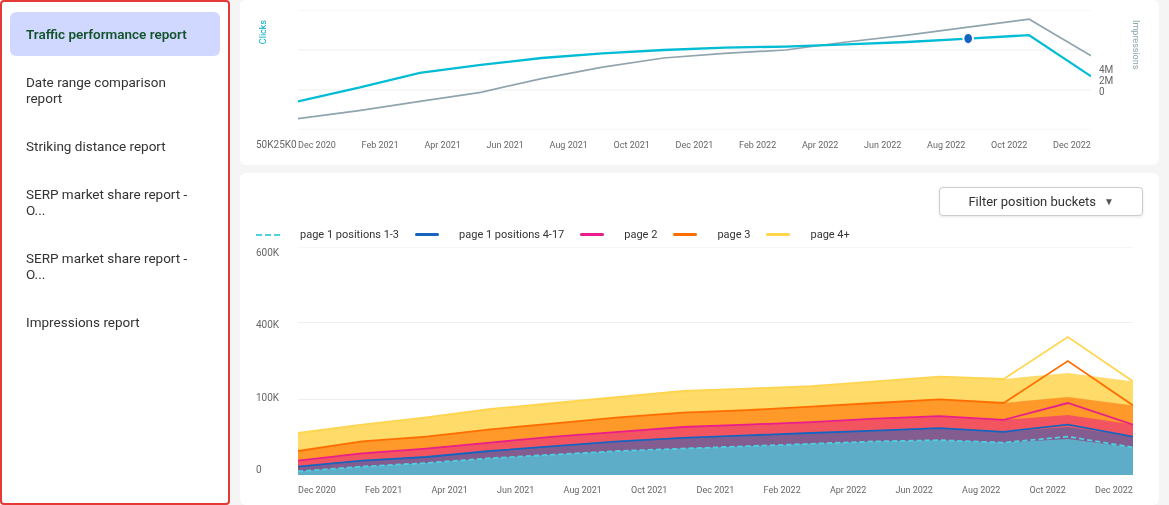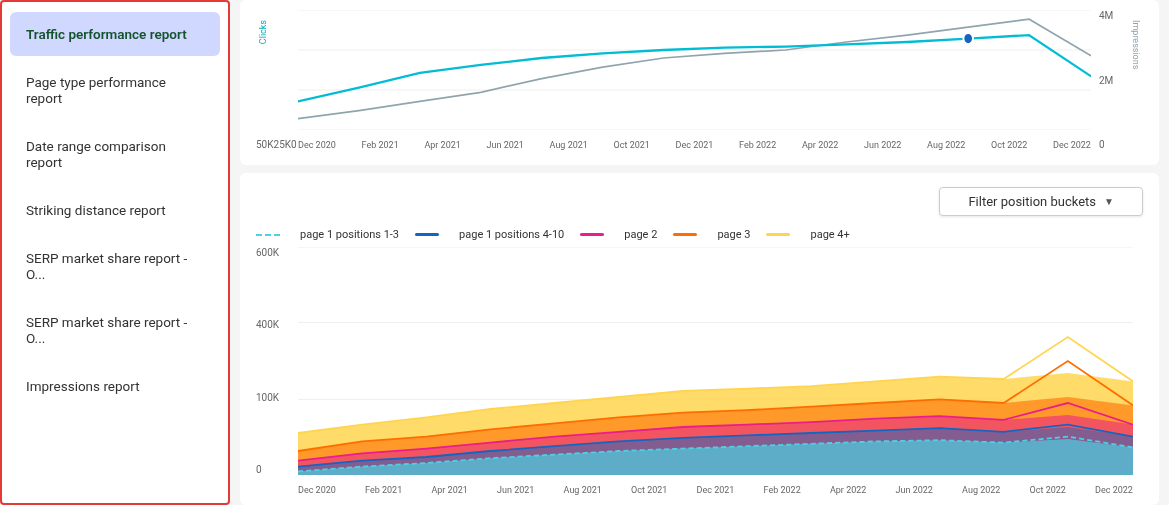--- a/index.html
+++ b/index.html
@@ -88,21 +88,21 @@
       color: #666;
     }
     .y-axis-right {
       position: absolute;
       right: 0;
       top: 0;
       height: 100%;
       width: 48px;
       display: flex;
       flex-direction: column;
-      justify-content: space-between;
+      justify-content: center;
       align-items: flex-start;
       padding-left: 4px;
       font-size: 10px;
       color: #666;
       margin-left: 32px;
     }
 
     .chart-svg-container {
       position: absolute;
       left: 42px;
@@ -202,21 +202,20 @@
       top: 0;
       bottom: 20px;
     }
   </style>
 </head>
 <body>
 
 <div class="sidebar">
 
 <div class="sidebar-item active">Traffic performance report</div>
-    <div class="sidebar-item">Page type performance report</div>
     <div class="sidebar-item">Date range comparison report</div>
     <div class="sidebar-item">Striking distance report</div>
     <div class="sidebar-item">SERP market share report - O...</div>
     <div class="sidebar-item">SERP market share report - O...</div>
     <div class="sidebar-item">Impressions report</div>
   </div>
 
 <div class="main">
 
   <div class="chart-panel chart-panel-top">
@@ -279,21 +278,21 @@
       </div>
     </div>
 
     <div class="legend" id="legend-container">
     <div class="legend-item">
           <div style="width: 24px; height: 0px; border-top: 2px dashed rgb(77, 208, 225); margin-top: 1px;"></div>
           <span>page 1 positions 1-3</span>
         </div>
         <div class="legend-item">
           <div style="width: 24px; height: 3px; border-radius: 2px; background: rgb(21, 101, 192);"></div>
-          <span>page 1 positions 4-10</span>
+          <span>page 1 positions 4-17</span>
         </div>
         <div class="legend-item">
           <div style="width: 24px; height: 3px; border-radius: 2px; background: rgb(233, 30, 140);"></div>
           <span>page 2</span>
         </div>
         <div class="legend-item">
           <div style="width: 24px; height: 3px; border-radius: 2px; background: rgb(255, 109, 0);"></div>
           <span>page 3</span>
         </div>
         <div class="legend-item">

